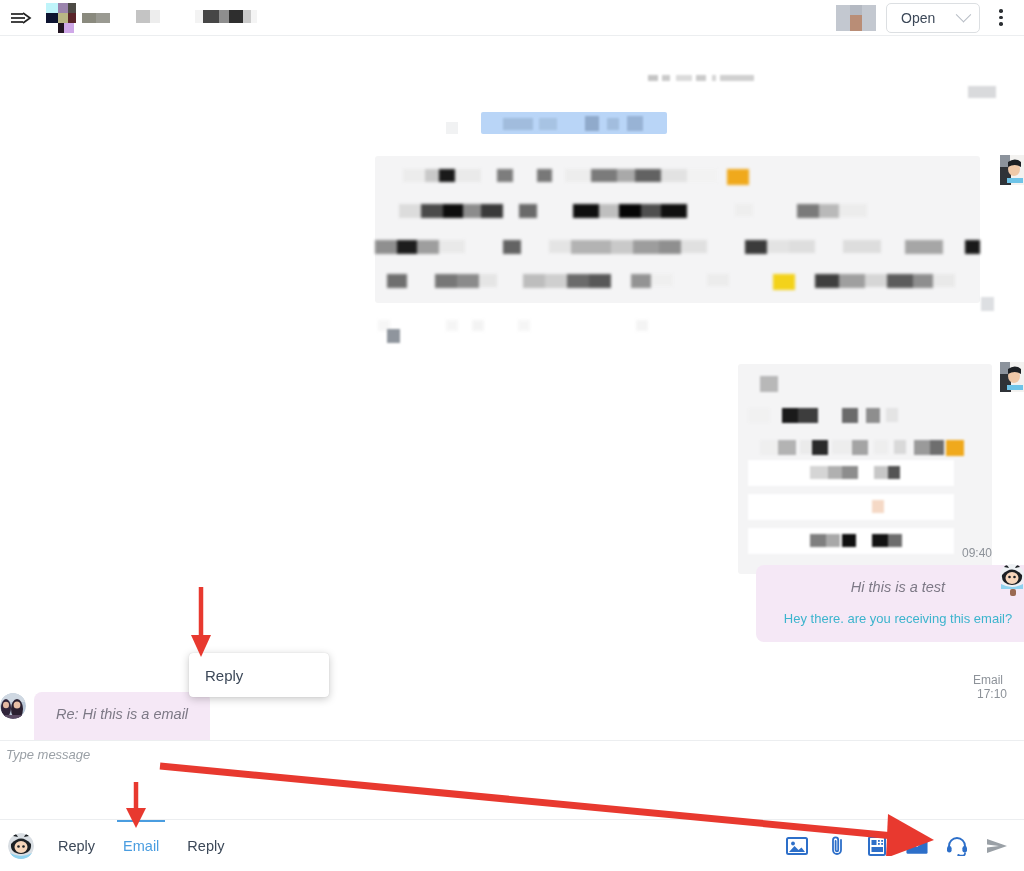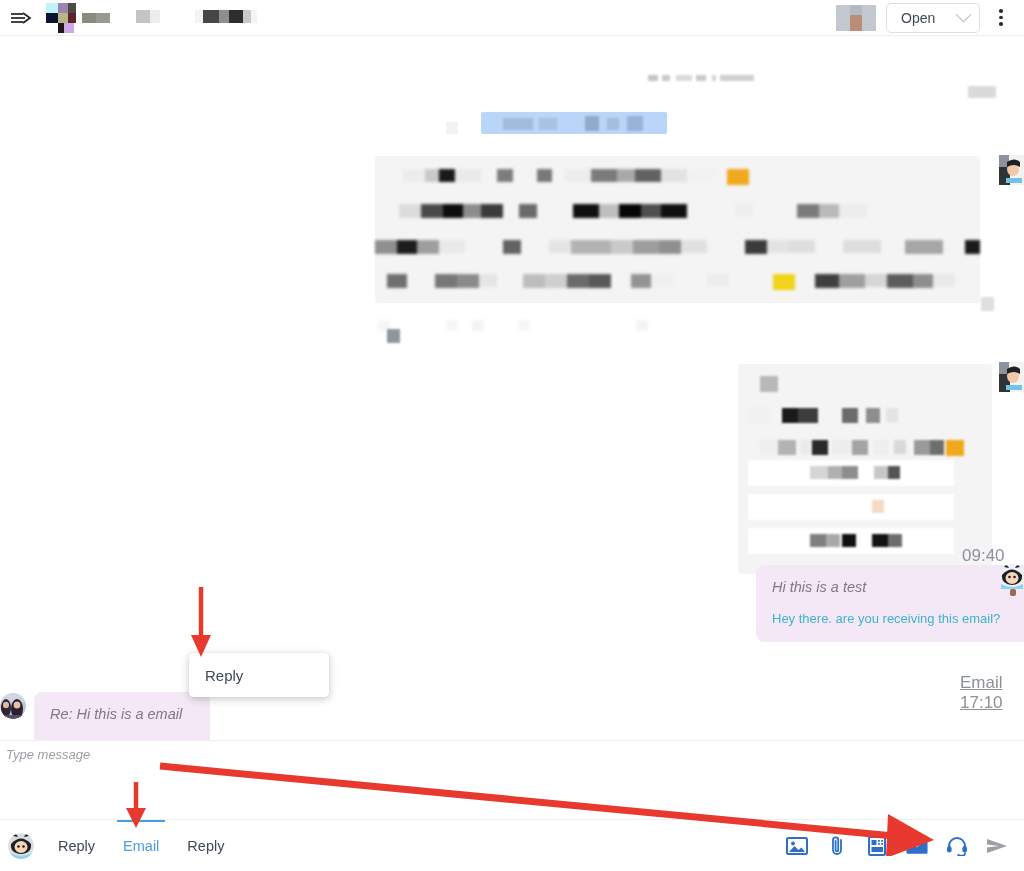--- a/index.html
+++ b/index.html
@@ -2,21 +2,21 @@
 <html><head>
 <meta charset="utf-8">
 <style>
   * { box-sizing: border-box; margin: 0; padding: 0; }
   html, body {
     width: 1024px; height: 871px;
     font-family: "Liberation Sans", sans-serif;
     background: #ffffff;
     overflow: hidden;
   }
-  #app { position: relative; width: 1024px; height: 871px; background:#a3a3a3; }
+  #app { position: relative; width: 1024px; height: 871px; background:#a3a3a3;text-align:center; }
 
   
   .header {
     position: absolute; top: 0; left: 0; width: 1024px; height: 36px;
     background: #ffffff; border-bottom: 1px solid #eceef0;
     display: flex; align-items: center; padding: 0 8px;
   }
   .hamburger {
     width: 26px; height: 26px; display:flex; align-items:center; justify-content:center;
     color:#222; font-size: 19px; line-height:1; margin-right: 6px;
@@ -49,21 +49,21 @@
   .avatar-rt { position:absolute; width: 28px; height: 28px; }
 
   
   .bubble {
     position:absolute; background:#f5e8f6; border-radius: 8px; padding: 14px 16px 16px 16px;
   }
   .bubble .subject {
     font-style: italic; font-size: 14.5px; color: #7d7986; margin-bottom: 16px; white-space: nowrap;
   }
   .bubble .body { font-size: 13px; color: #3cb4cd; white-space: nowrap; }
-  .meta { position:absolute; font-size: 17px; color:#8d9299; }
+  .meta { position:absolute; font-size: 12px; color:#8d9299; }
   .meta .chan { margin-right: 8px; }
 
   .av-circle { position:absolute; width: 26px; height: 26px; border-radius: 50%; overflow:hidden; }
 
   
   .popup {
     position:absolute; left: 189px; top: 653px; width: 140px; height: 44px;
     background:#fff; border-radius: 4px;
     box-shadow: 0 2px 9px rgba(0,0,0,.22), 0 0 1px rgba(0,0,0,.18);
     display:flex; align-items:center; padding-left: 16px;
@@ -355,21 +355,21 @@
         <path d="M3 11 q10 -11 20 0 q1 9 -10 10 q-11 -1 -10 -10z" fill="#1c2024"></path>
         <path d="M5 3 q3 -4 5 1 z" fill="#1c2024"></path>
         <path d="M21 3 q-3 -4 -5 1 z" fill="#1c2024"></path>
         <ellipse cx="13" cy="14" rx="6.5" ry="6" fill="#f6d6bb"></ellipse>
         <circle cx="10.5" cy="13" r="1.3" fill="#1c2024"></circle>
         <circle cx="15.5" cy="13" r="1.3" fill="#1c2024"></circle>
         <path d="M2 20 q11 6 22 0 v5 h-22z" fill="#8fd2ef"></path>
         <rect x="11" y="25" width="6" height="7" rx="2" fill="#9a6a52"></rect>
       </svg>
     </div>
-    <div class="meta" style="left:960px;top:637px;text-decoration:underline;">
+    <div class="meta" style="left:960px;top:637px;">
       <span class="chan">Email</span>
       <span>17:10</span>
     </div>
 
     <div class="bubble" style="left:34px;top:656px;width:176px;">
       <div class="subject">Re: Hi this is a email</div>
       <div class="body">Yes message received :D</div>
     </div>
     <div class="av-circle" style="left:0px;top:657px;">
       <svg width="26" height="26" viewBox="0 0 26 26">

